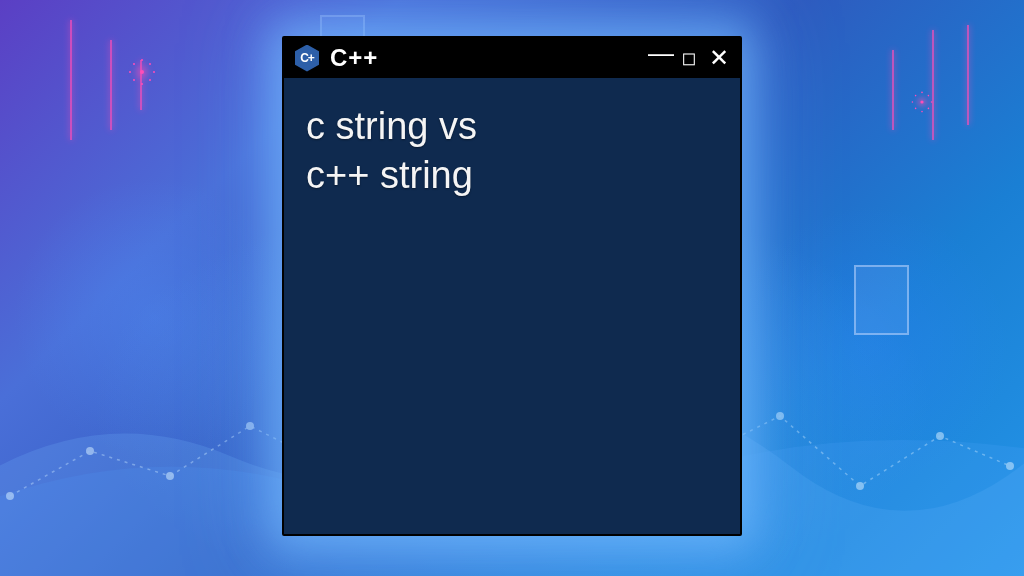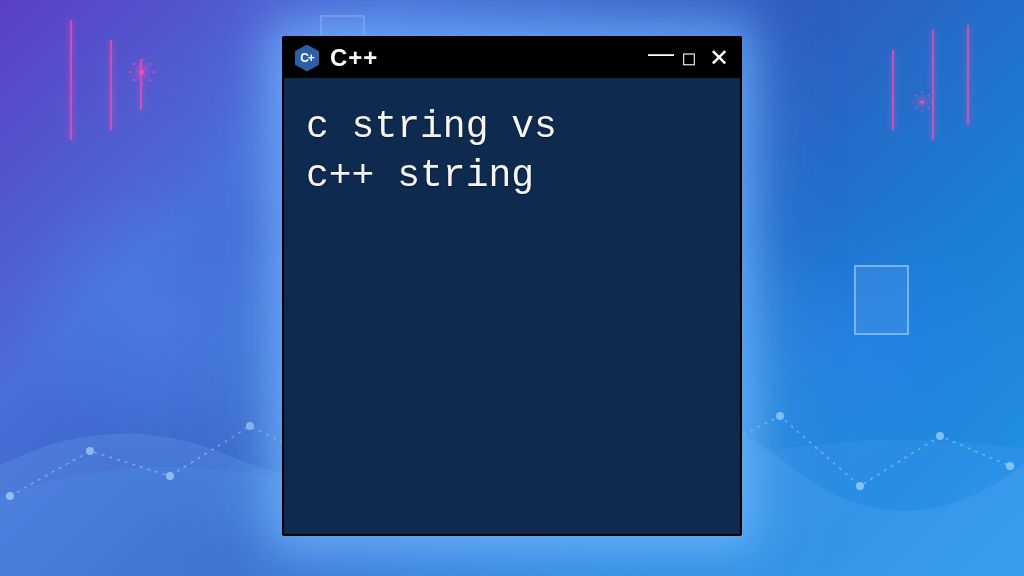--- a/index.html
+++ b/index.html
@@ -181,21 +181,21 @@
     .ctrl.max { font-size: 18px; }
     .ctrl.close { font-size: 24px; font-weight: 300; }
 
     .window-body {
       flex: 1;
       padding: 24px 22px;
     }
 
     .code-text {
       color: #f5f5f5;
-      font-family: Liberation Mono, monospace;
+      font-family: Liberation Sans, sans-serif;
       font-size: 38px;
       line-height: 1.3;
       white-space: pre;
       font-weight: 400;
       text-shadow: 0 1px 2px rgba(0,0,0,0.4);
     }
   </style>
 </head>
 <body>
 

